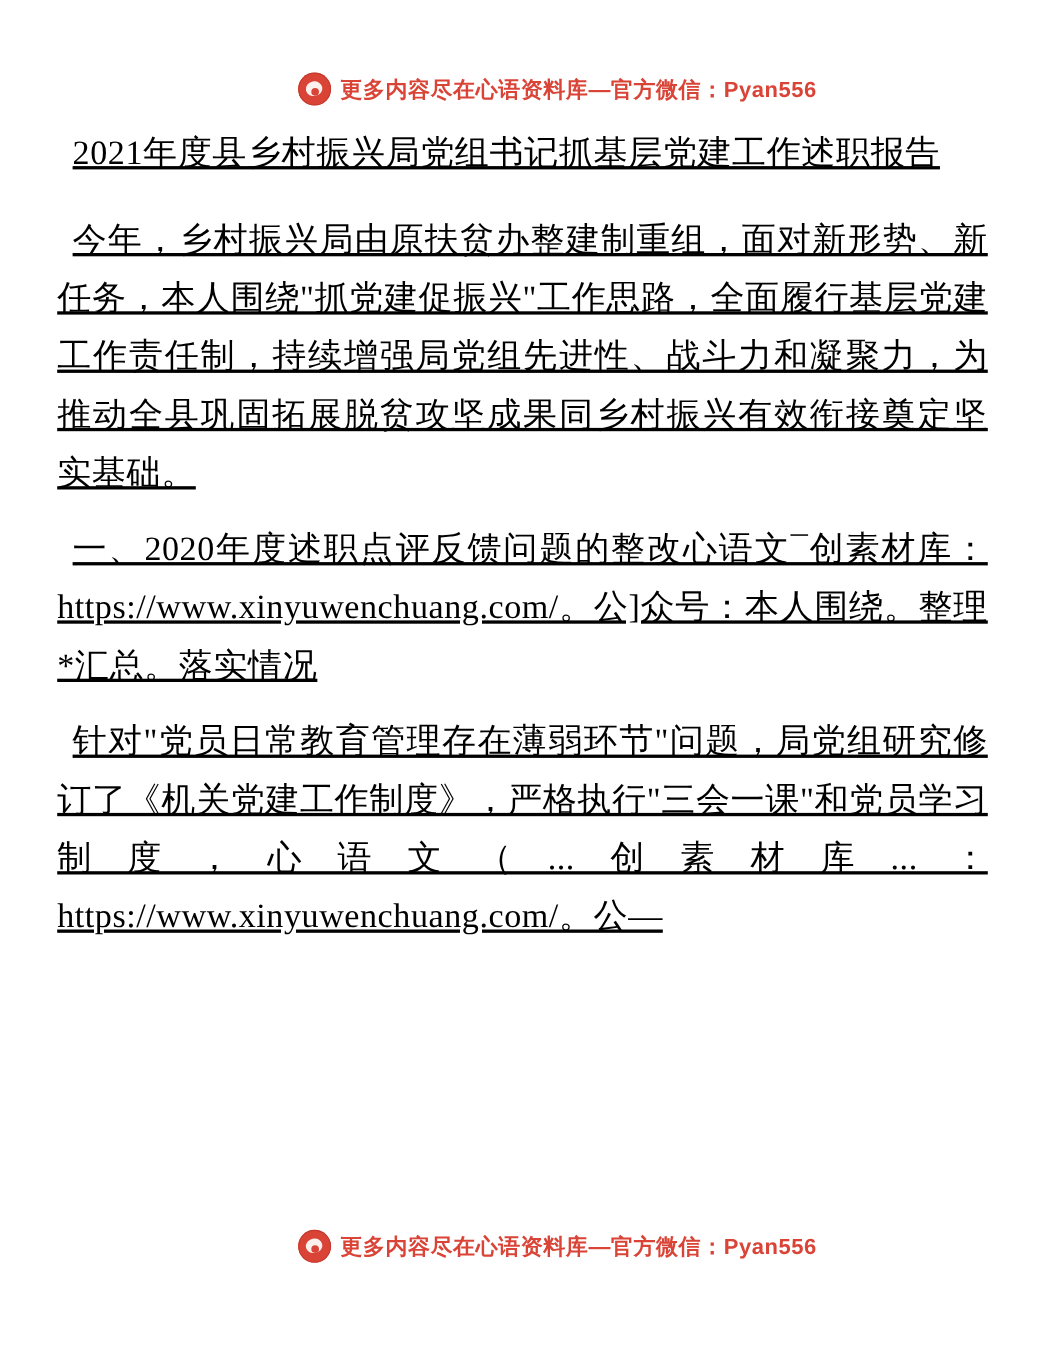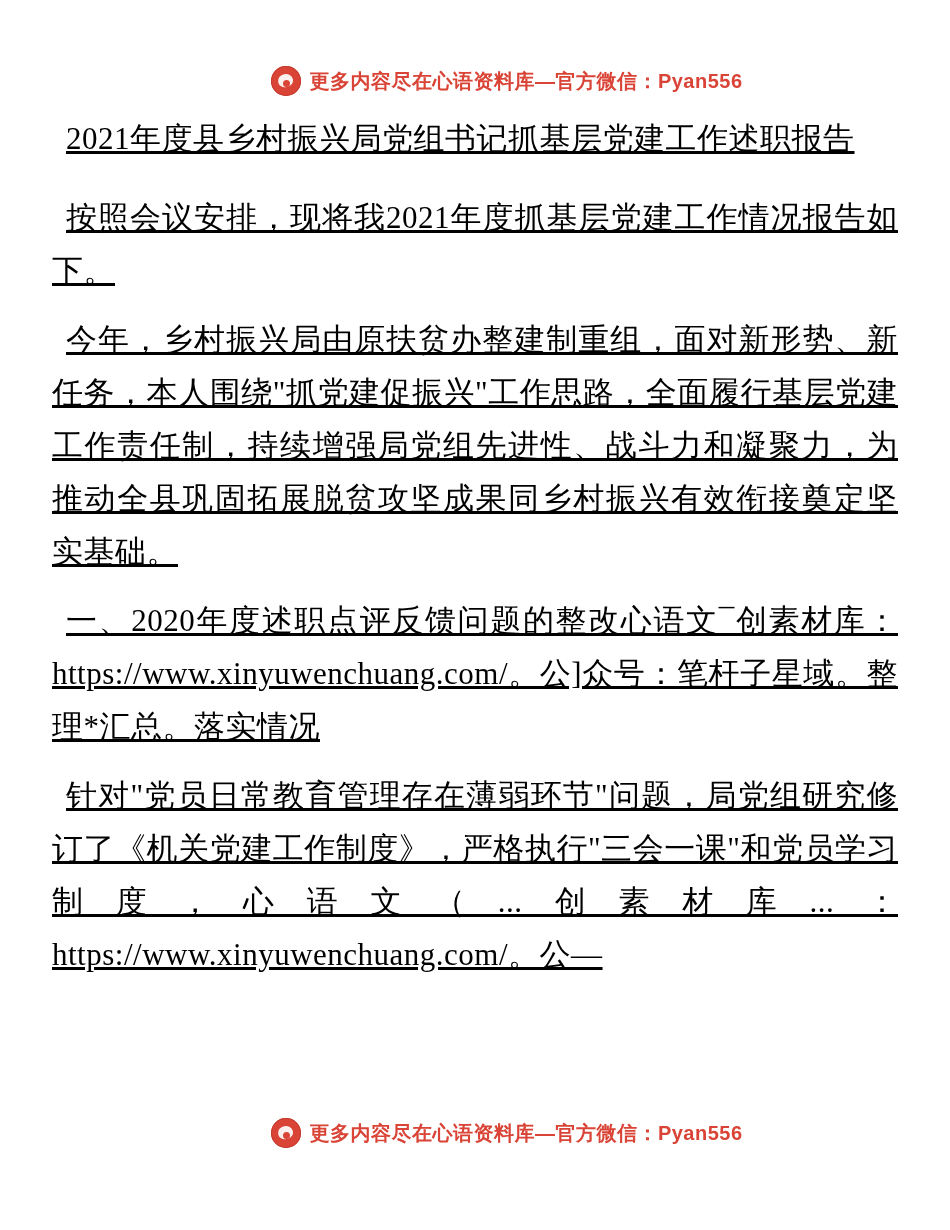--- a/index.html
+++ b/index.html
@@ -118,25 +118,24 @@
     <div class="banner-logo"></div>
     <div class="banner-text">
       <span>更多内容尽在心语资料库—官方微信：</span><span>Pyan556</span>
     </div>
   </div>
 
   <div class="doc">
 
     <p class="title">2021年度县乡村振兴局党组书记抓基层党建工作述职报告</p>
 
-    <p class="para indent">按照会议安排，现将我2021年度抓基层党建工作情况报告如下。</p>
 
     <p class="para indent">今年，乡村振兴局由原扶贫办整建制重组，面对新形势、新任务，本人围绕"抓党建促振兴"工作思路，全面履行基层党建工作责任制，持续增强局党组先进性、战斗力和凝聚力，为推动全县巩固拓展脱贫攻坚成果同乡村振兴有效衔接奠定坚实基础。</p>
 
-    <p class="para indent">一、2020年度述职点评反馈问题的整改心语文¯创素材库：https://www.xinyuwenchuang.com/。公]众号：笔杆子星域。整理*汇总。落实情况</p>
+    <p class="para indent">一、2020年度述职点评反馈问题的整改心语文¯创素材库：https://www.xinyuwenchuang.com/。公]众号：本人围绕。整理*汇总。落实情况</p>
 
     <p class="para indent">针对"党员日常教育管理存在薄弱环节"问题，局党组研究修订了《机关党建工作制度》，严格执行"三会一课"和党员学习制度，心语文（...创素材库...：https://www.xinyuwenchuang.com/。公—</p>
 
   </div>
 
   <div class="banner banner-bottom">
     <div class="banner-logo"></div>
     <div class="banner-text">
       <span>更多内容尽在心语资料库—官方微信：</span><span>Pyan556</span>
     </div>

